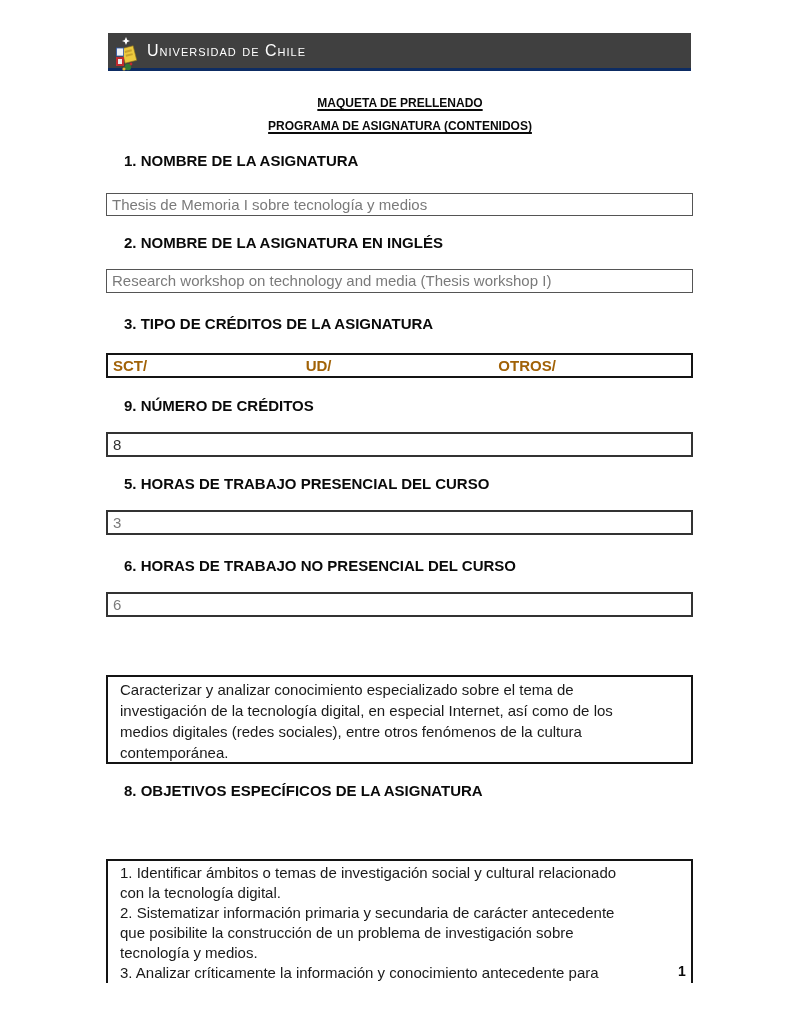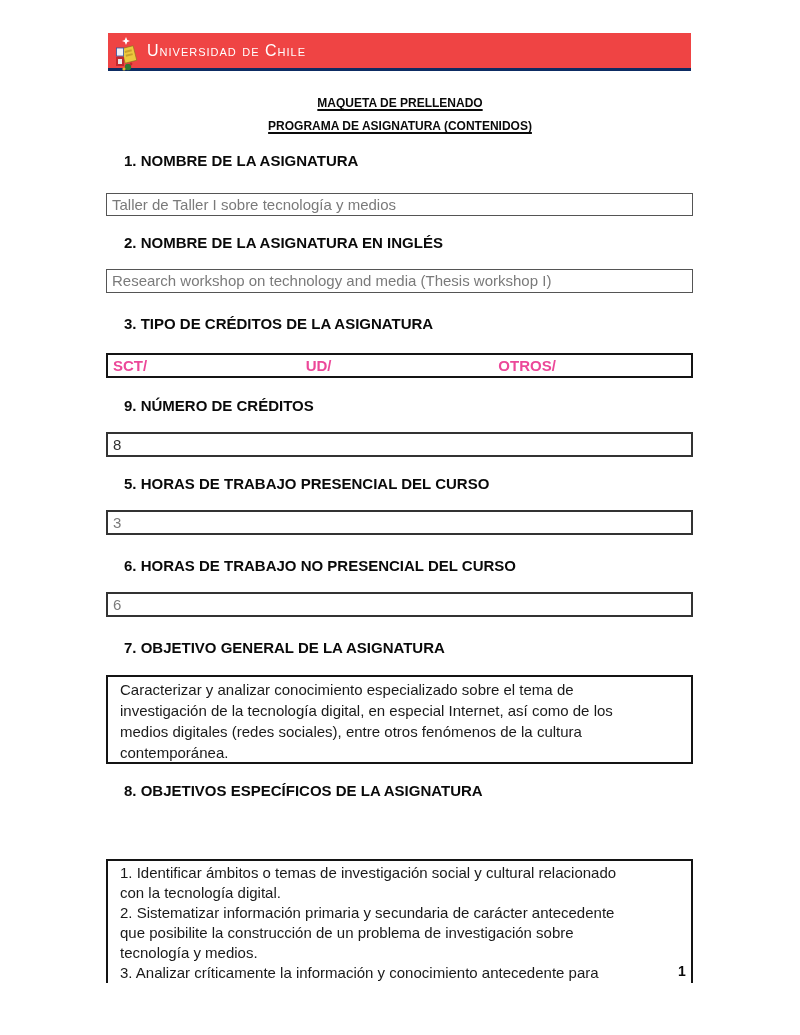--- a/index.html
+++ b/index.html
@@ -4,21 +4,21 @@
 <style>
   html,body{margin:0;padding:0;background:#ffffff;}
   .page{
     position:relative;width:800px;height:1035px;background:#ffffff;
     font-family:"Liberation Sans","DejaVu Sans",sans-serif;color:#0a0a0a;
     overflow:hidden;
   }
   
   .banner{
     position:absolute;left:108px;top:33px;width:583px;height:35px;
-    background:#ef4444;border-bottom:3px solid #0d2c63;overflow:visible;
+    background:#404040;border-bottom:3px solid #0d2c63;overflow:visible;
   }
   .crest{position:absolute;left:5px;top:3px;width:28px;height:36px;}
   .wordmark{
     position:absolute;left:39px;top:7px;color:#ffffff;
     font-variant:small-caps;font-size:16px;letter-spacing:1px;line-height:22px;
     white-space:nowrap;
   }
   .unit{
     position:absolute;right:27px;top:11px;color:#ffffff;
     font-size:10.5px;font-weight:bold;letter-spacing:.2px;white-space:nowrap;margin-top:41px;
@@ -43,21 +43,21 @@
   .b-thick{border:2px solid #141414;}
   .b-cut{border:2px solid #141414;border-bottom:none;overflow:hidden;margin-top:40px;}
   .val{display:block;padding-left:5px;white-space:nowrap;overflow:hidden;}
   .gray{color:#7a7a7a;}
   .dark{color:#2f2f2f;}
   .para{
     display:block;padding:2px 12px;color:#1a1a1a;
     white-space:pre-line;
   }
   .credit-box{display:flex;align-items:center;}
-  .credit-box span{flex:1 1 33.33%;font-weight:bold;color:#ec4899;}
+  .credit-box span{flex:1 1 33.33%;font-weight:bold;color:#a16207;}
   .credit-box span:first-child{padding-left:5px;}
   
   .page-number{
     position:absolute;left:660px;top:963px;width:44px;text-align:center;
     font-size:14px;font-weight:bold;
   }
 </style>
 </head>
 <body>
 
@@ -82,21 +82,21 @@
     <div class="unit">VICERRECTORÍA DE ASUNTOS ACADÉMICOS</div>
   </div>
 
   <div class="doc-title">
     <span>MAQUETA DE PRELLENADO</span><br>
     <span>PROGRAMA DE ASIGNATURA (CONTENIDOS)</span>
   </div>
 
   <div class="sec-heading" style="top:152px">1. NOMBRE DE LA ASIGNATURA</div>
   <div class="field-box b-thin" style="top:193px;height:23px">
-    <span class="val gray" style="line-height:21px">Taller de Taller I sobre tecnología y medios</span>
+    <span class="val gray" style="line-height:21px">Thesis de Memoria I sobre tecnología y medios</span>
   </div>
 
   <div class="sec-heading" style="top:234px">2. NOMBRE DE LA ASIGNATURA EN INGLÉS</div>
   <div class="field-box b-thin" style="top:269px;height:24px">
     <span class="val gray" style="line-height:22px">Research workshop on technology and media (Thesis workshop I)</span>
   </div>
 
   <div class="sec-heading" style="top:315px">3. TIPO DE CRÉDITOS DE LA ASIGNATURA</div>
   <div class="field-box b-thick credit-box" style="top:353px;height:25px">
     <span>SCT/</span>
@@ -112,21 +112,20 @@
   <div class="sec-heading" style="top:475px">5. HORAS DE TRABAJO PRESENCIAL DEL CURSO</div>
   <div class="field-box b-med" style="top:510px;height:25px">
     <span class="val gray" style="line-height:21px">3</span>
   </div>
 
   <div class="sec-heading" style="top:557px">6. HORAS DE TRABAJO NO PRESENCIAL DEL CURSO</div>
   <div class="field-box b-med" style="top:592px;height:25px">
     <span class="val gray" style="line-height:21px">6</span>
   </div>
 
-  <div class="sec-heading" style="top:639px">7. OBJETIVO GENERAL DE LA ASIGNATURA</div>
   <div class="field-box b-thick" style="top:675px;height:89px">
     <span class="para" style="line-height:21px">Caracterizar y analizar conocimiento especializado sobre el tema de
 investigación de la tecnología digital, en especial Internet, así como de los
 medios digitales (redes sociales), entre otros fenómenos de la cultura
 contemporánea.</span>
   </div>
 
   <div class="sec-heading" style="top:782px">8. OBJETIVOS ESPECÍFICOS DE LA ASIGNATURA</div>
   <div class="field-box b-cut" style="top:819px;height:124px">
     <span class="para" style="line-height:20px">1. Identificar ámbitos o temas de investigación social y cultural relacionado

